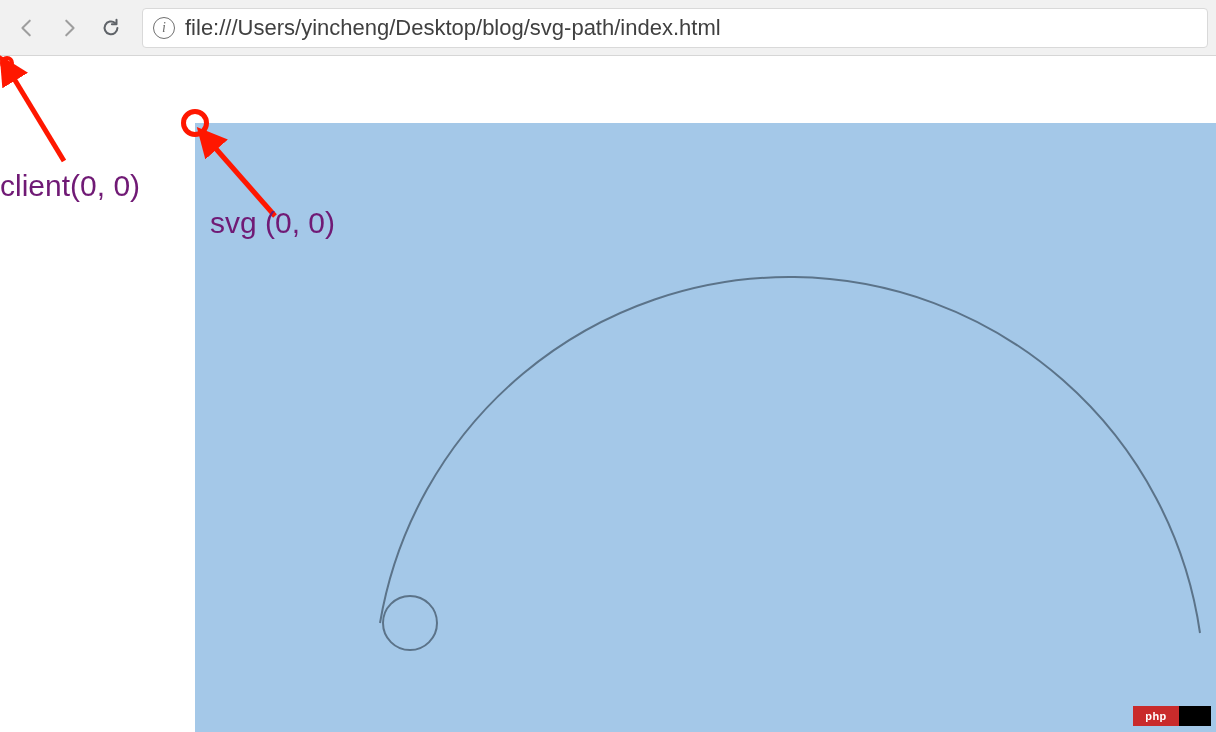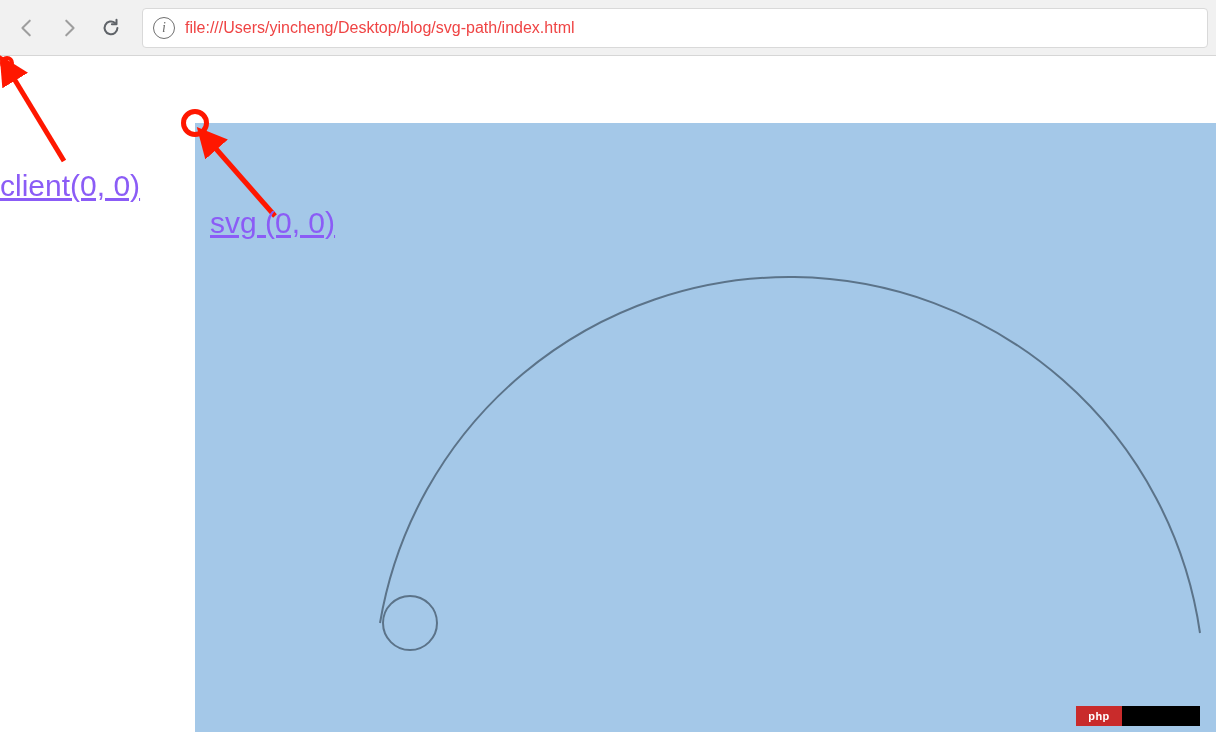--- a/index.html
+++ b/index.html
@@ -7,38 +7,38 @@
 
     
     .toolbar { display: flex; align-items: center; height: 56px; background: #f1f1f1; border-bottom: 1px solid #d6d6d6; padding: 0 8px; gap: 4px; }
     .nav-btn { width: 38px; height: 38px; display: flex; align-items: center; justify-content: center; border-radius: 50%; color: #9e9e9e; }
     .nav-btn.enabled { color: #5f6368; cursor: pointer; }
     .nav-btn svg { width: 22px; height: 22px; }
     .reload-btn { color: #5f6368; cursor: pointer; }
 
     .addr-bar { flex: 1; height: 40px; background: #fff; border: 1px solid #d9d9d9; border-radius: 4px; display: flex; align-items: center; padding: 0 10px; gap: 10px; margin-left: 8px; }
     .info-circle { width: 22px; height: 22px; border: 1.5px solid #6f6f6f; border-radius: 50%; display: flex; align-items: center; justify-content: center; color: #6f6f6f; font-size: 14px; font-family: Georgia, serif; font-style: italic; }
-    .url { color: #ef4444; font-size: 16px; white-space: nowrap; overflow: hidden; }
+    .url { color: #404040; font-size: 22px; white-space: nowrap; overflow: hidden; }
 
     
     .page { position: absolute; left: 0; top: 56px; right: 0; bottom: 0; background: #fff; }
 
     
     .svg-canvas { position: absolute; left: 195px; top: 67px; right: 0; bottom: 0; background: #a4c8e8; }
     .svg-canvas svg { width: 100%; height: 100%; display: block; }
 
     
     .anno-circle { position: absolute; border: 5px solid #ff1700; border-radius: 50%; background: transparent; }
     .anno-circle.small { width: 14px; height: 14px; border-width: 4px; }
     .anno-circle.big { width: 28px; height: 28px; }
 
-    .anno-label { position: absolute; color: #8b5cf6; font-size: 30px; font-family: -apple-system, Helvetica, Arial, sans-serif; white-space: nowrap; text-decoration: underline; }
+    .anno-label { position: absolute; color: #701a75; font-size: 30px; font-family: -apple-system, Helvetica, Arial, sans-serif; white-space: nowrap; }
 
     
-    .badge { position: absolute; right: 16px; bottom: 6px; width: 124px; height: 20px; display: flex; font-size: 11px; font-weight: bold; color: #fff; align-items: stretch; }
+    .badge { position: absolute; right: 5px; bottom: 6px; width: 78px; height: 20px; display: flex; font-size: 11px; font-weight: bold; color: #fff; align-items: stretch; }
     .badge .left { background: #c92b2b; flex: 0 0 46px; display: flex; align-items: center; justify-content: center; font-family: Arial, sans-serif; letter-spacing: 0.5px; }
     .badge .right { background: #000; flex: 1; }
   </style>
 </head>
 <body>
 
 <div class="toolbar">
   <div class="nav-btn">
     <svg viewBox="0 0 24 24">
         <path d="M15 4 L7 12 L15 20" fill="none" stroke="currentColor" stroke-width="2.2" stroke-linecap="round" stroke-linejoin="round"></path>

